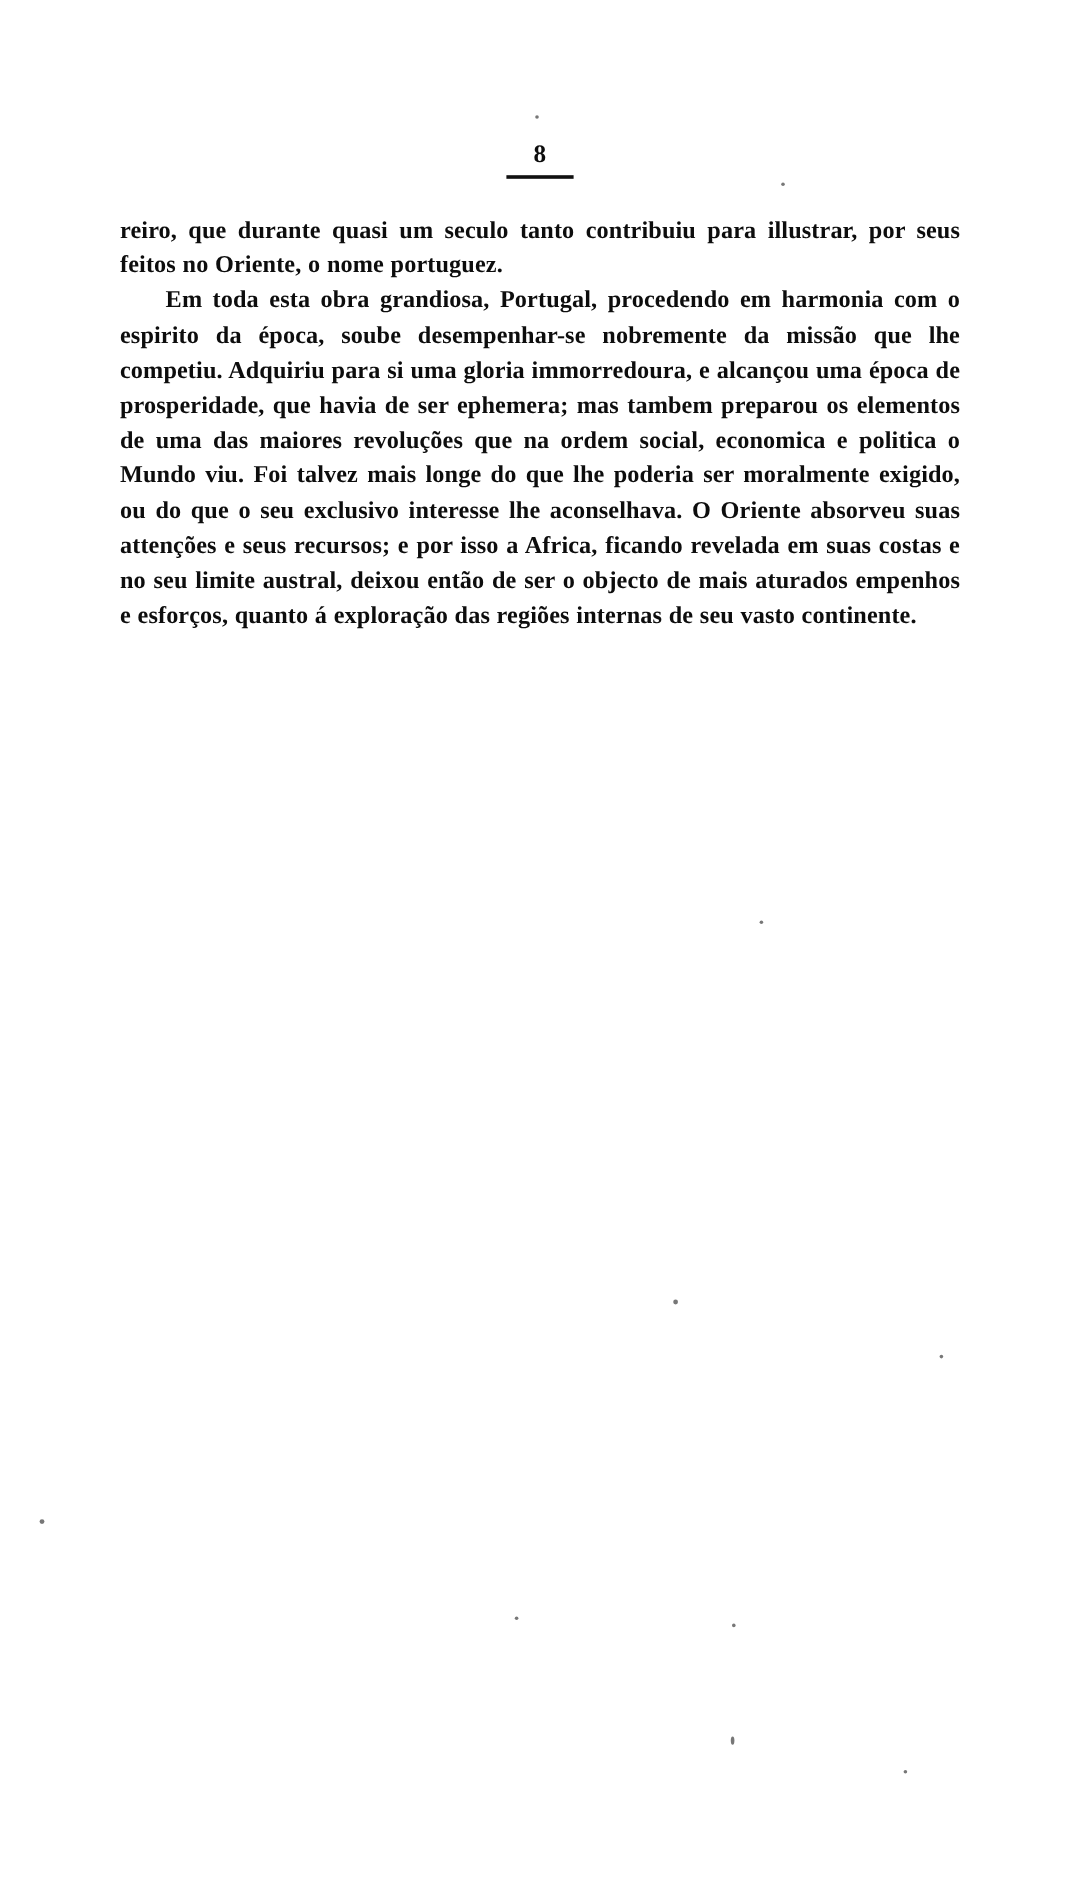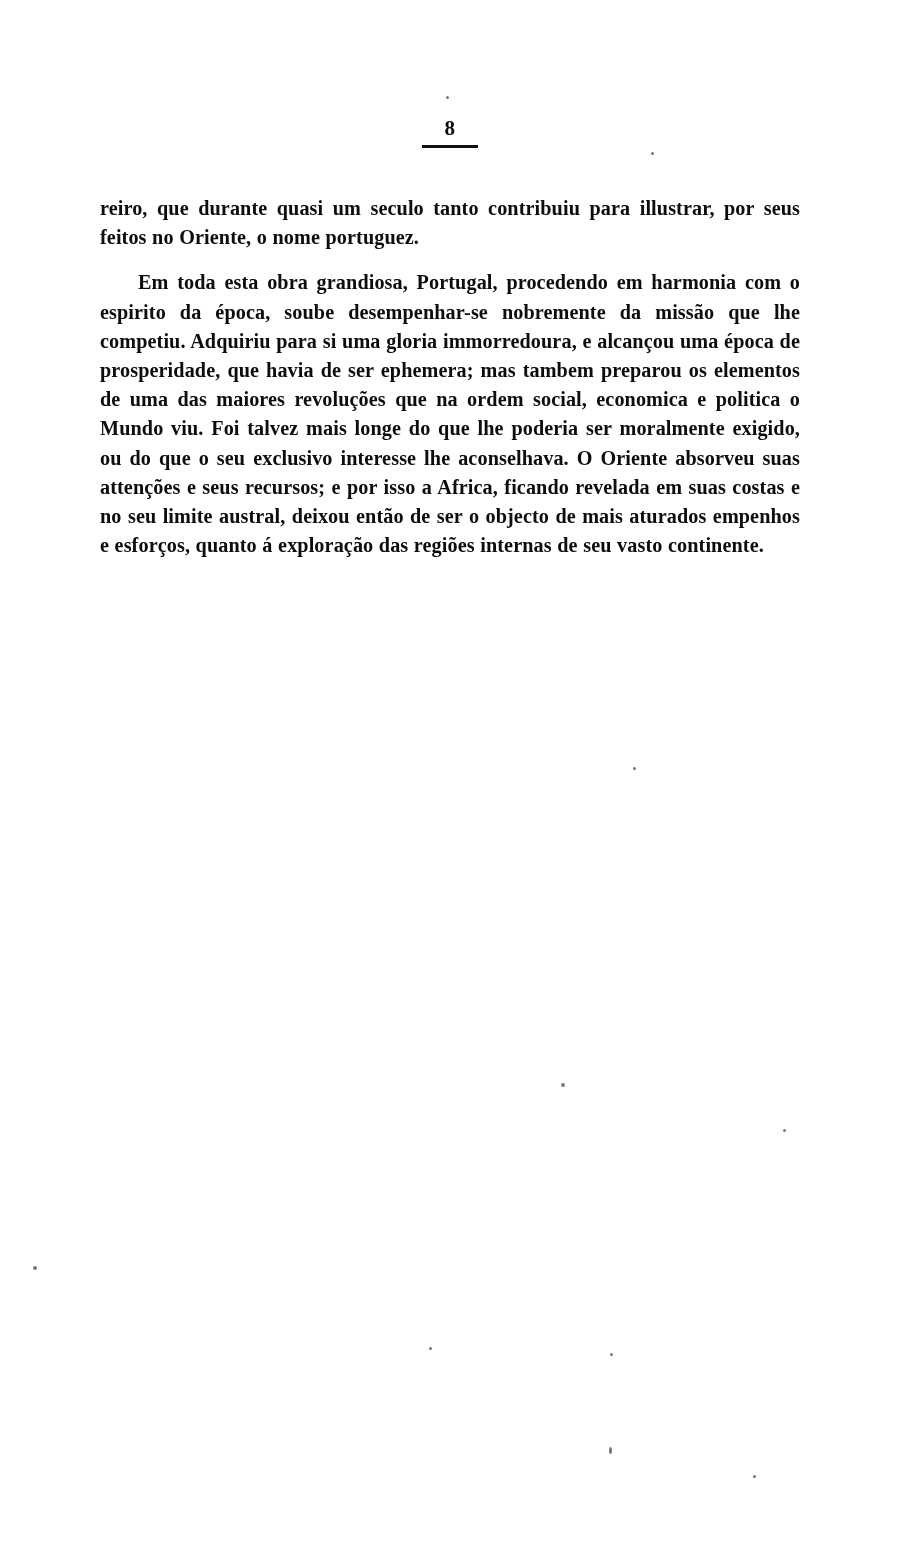--- a/index.html
+++ b/index.html
@@ -40,36 +40,36 @@
   .folio-rule {
     width: 56px;
     height: 3px;
     background: #111111;
     margin: 6px auto 0 auto;
   }
   
   .textblock {
     position: absolute;
     left: 100px;
-    top: 194px;
+    top: 178px;
     width: 700px;
   }
   .para {
     margin: 0;
     font-size: 20.2px;
     line-height: 29.2px;
     text-align: justify;
     text-justify: inter-word;
     font-weight: 700;
     letter-spacing: 0.1px;
     word-spacing: 0.4px;
     -webkit-font-smoothing: none;
   }
   .para + .para {
-    margin-top: 16px;
+    margin-top: 0;
   }
   .para.indent {
     text-indent: 38px;
   }
   
   .speck {
     position: absolute;
     background: #4a4a4a;
     border-radius: 50%;
     opacity: 0.75;

